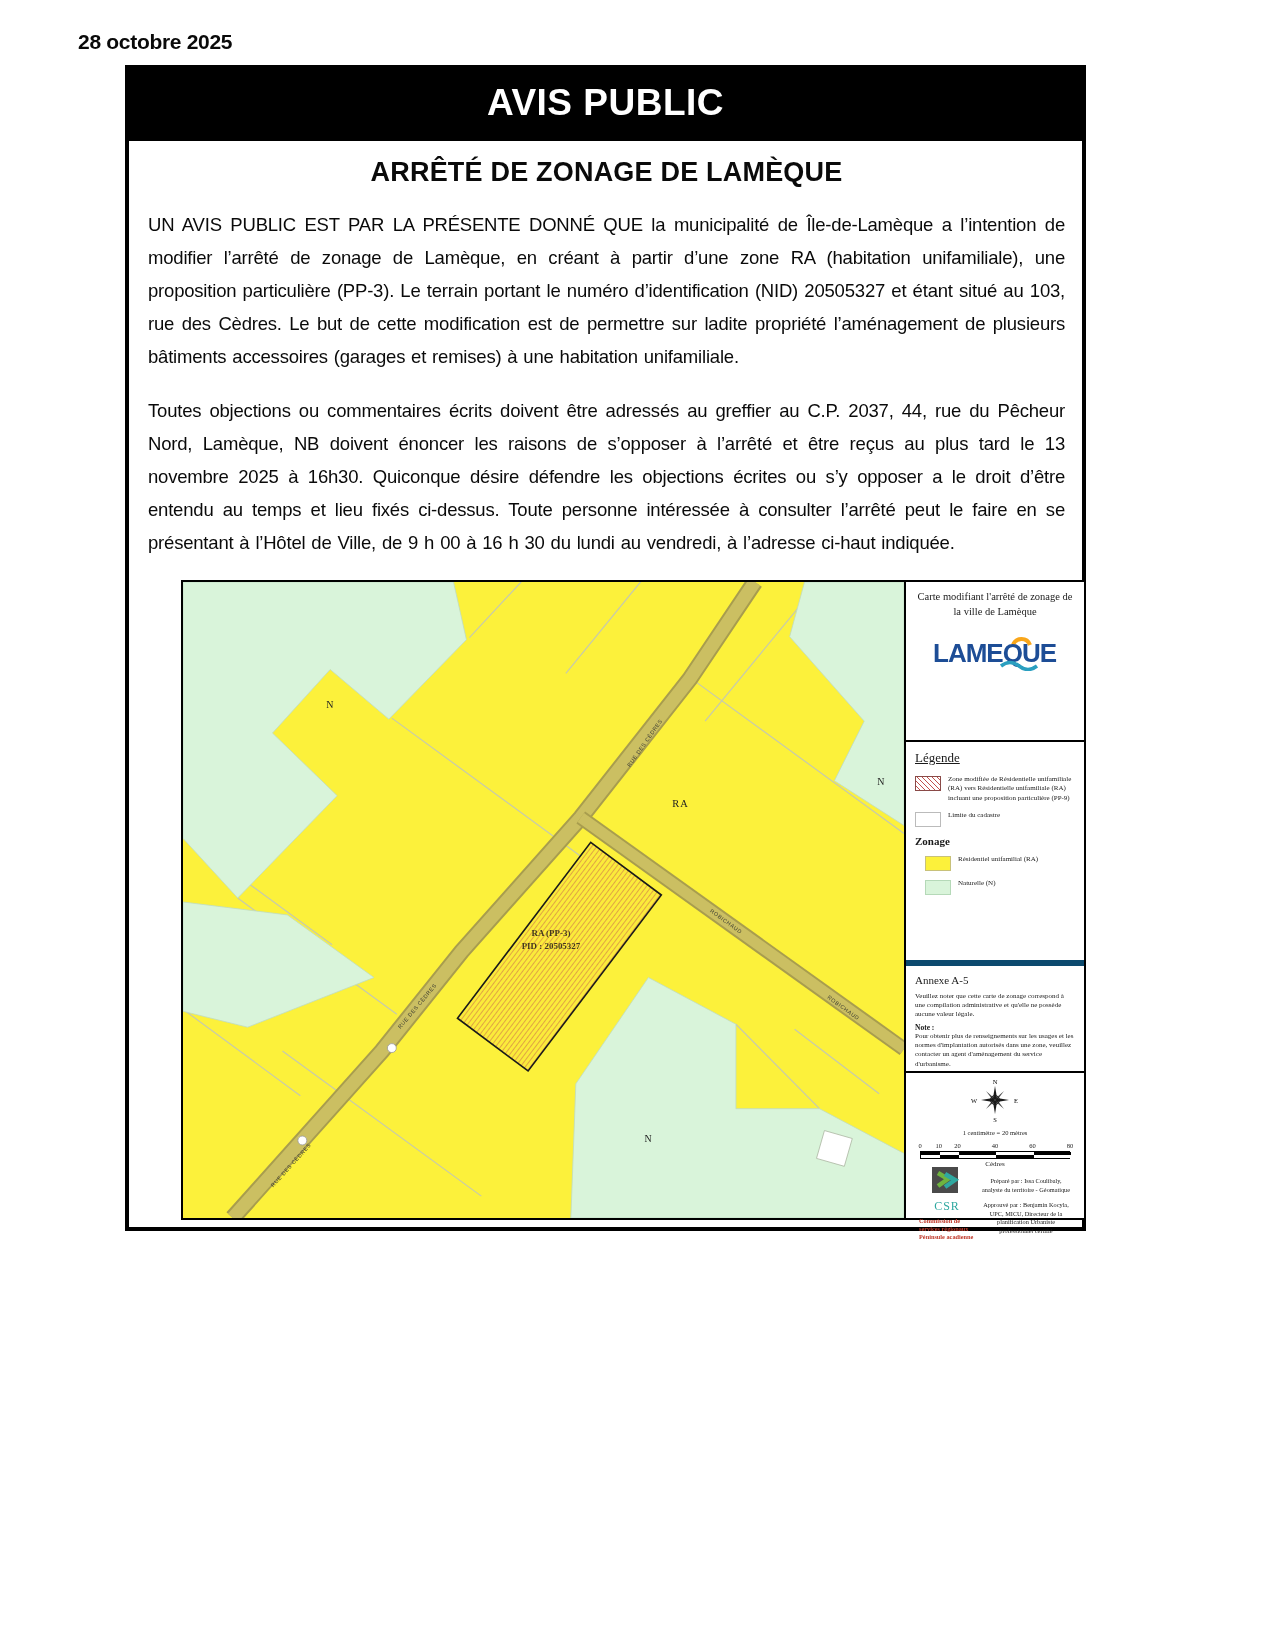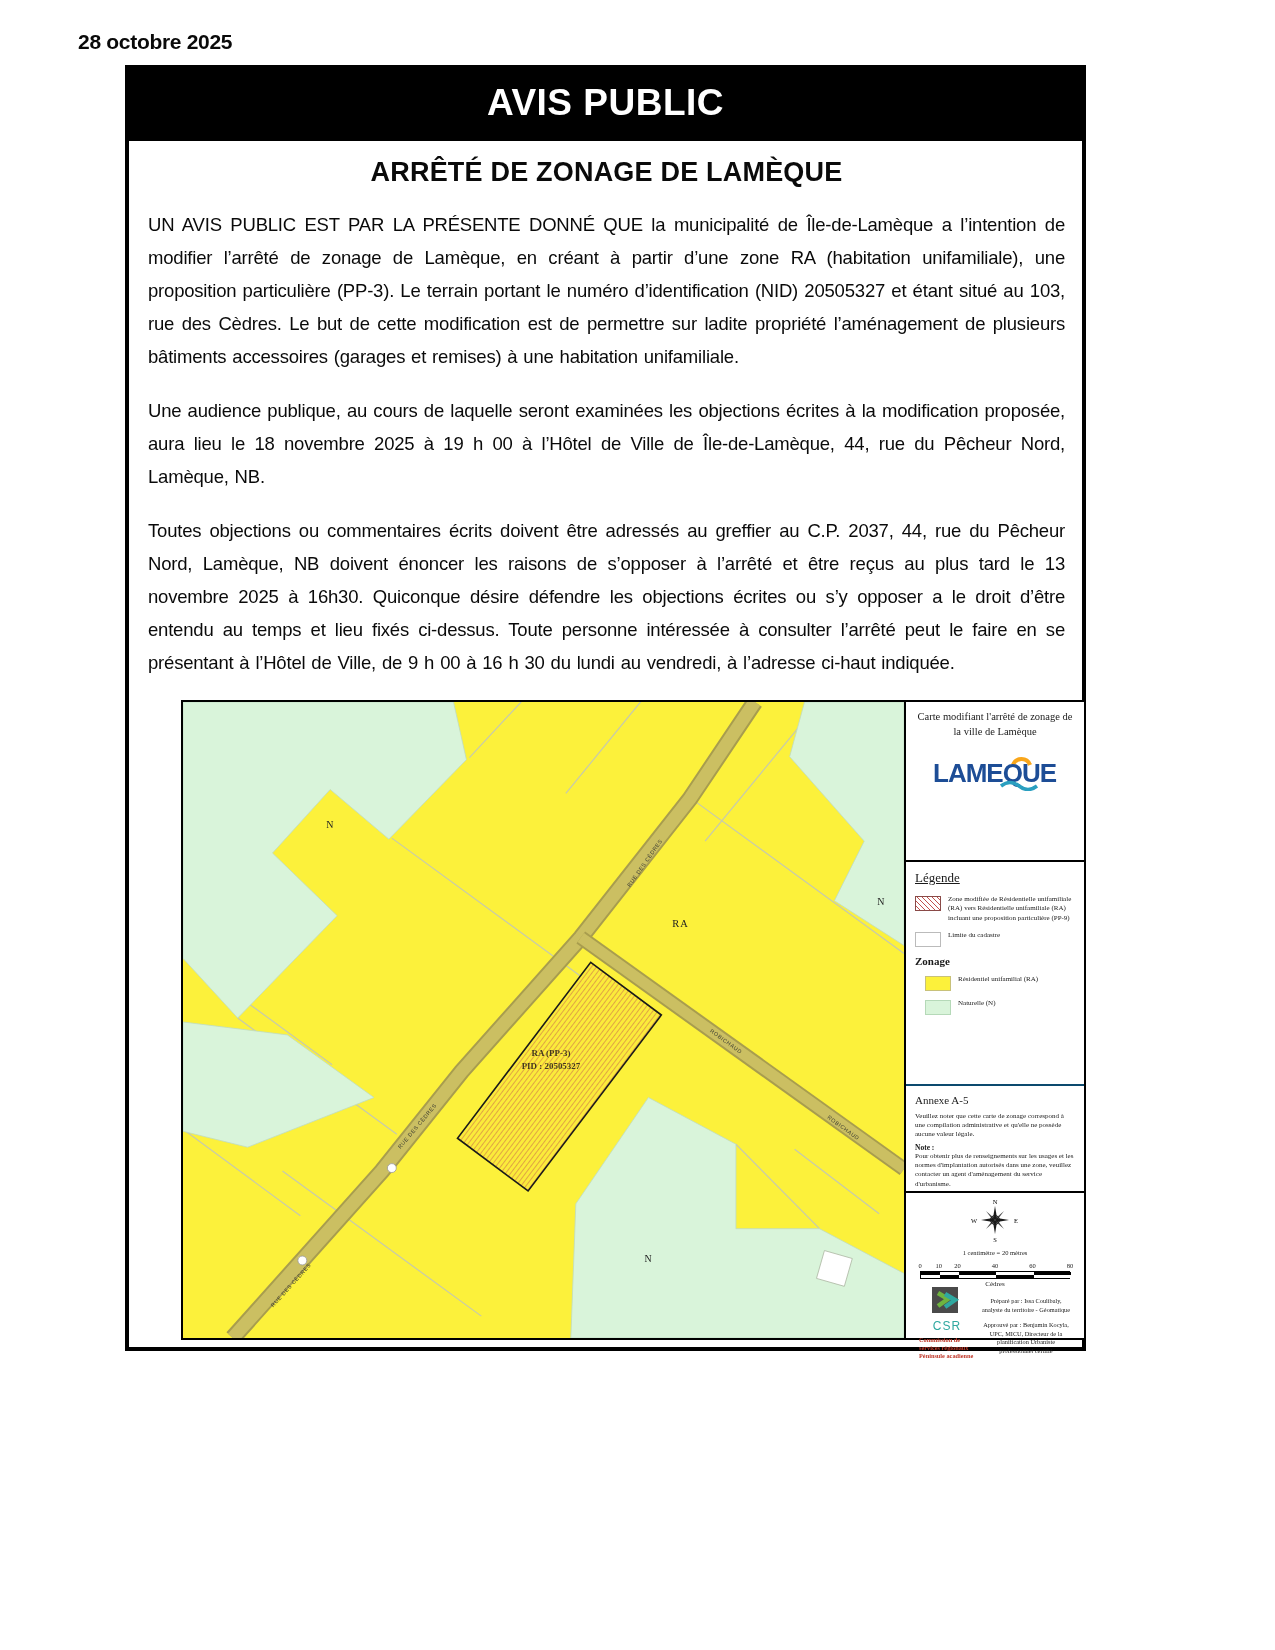--- a/index.html
+++ b/index.html
@@ -23,21 +23,21 @@
   .map-figure { position:relative; width:905px; height:640px; margin:9px 0 0 33px;
                 border:2px solid #000; background:#FCF13B; }
   .map-svg { position:absolute; left:0; top:0; }
 
   .panel { position:absolute; right:0; top:0; width:180px; height:636px; background:#fff;
            border-left:2px solid #000; font-family:"Liberation Serif",serif; color:#1a1a1a; }
   .sec { padding:8px 9px 12px; }
   .sec1 { height:160px; border-bottom:2px solid #000; text-align:center; }
   .panel-title { font-size:10.5px; line-height:1.4; }
   .panel-logo { margin-top:16px; }
-  .sec2 { height:224px; border-bottom:2px solid #0c4a6e; }
+  .sec2 { height:224px; border-bottom:6px solid #0c4a6e; }
   .legend-h { font-size:13px; text-decoration:underline; margin-bottom:9px; }
   .li { display:flex; gap:7px; margin-bottom:8px; align-items:flex-start; }
   .sw { flex:0 0 26px; height:15px; border:1px solid #999; margin-top:1px; }
   .sw-hatch { background:repeating-linear-gradient(45deg,#fff,#fff 2.5px,#c0504d 2.5px,#c0504d 3.5px); border-color:#8a4a48; }
   .sw-white { background:#fff; border-color:#bbb; }
   .sw-yellow { background:#FCF13B; border-color:#c8c17a; }
   .sw-green { background:#D9F4DA; border-color:#b5d9b8; }
   .li-text { font-size:7px; line-height:1.35; }
   .zonage-h { font-size:11px; font-weight:700; margin:2px 0 8px; }
   .li-indent { margin-left:10px; }
@@ -48,42 +48,41 @@
   .sec4 { height:143px; padding-top:4px; }
   .compass-row { text-align:center; }
   .scale-ratio { text-align:center; font-size:6.5px; margin:2px 0 6px; }
   .scalebar-wrap { position:relative; width:150px; margin:0 auto; height:22px; }
   .tick { position:absolute; top:0; font-size:6.5px; transform:translateX(-50%); }
   .bar { position:absolute; top:9px; left:0; width:150px; height:8px; border:1px solid #000; }
   .bar-seg { position:absolute; height:3px; }
   .bar-unit { position:absolute; top:18px; width:150px; text-align:center; font-size:7px; }
   .credits-row { display:flex; margin-top:3px; padding:0 4px; gap:6px; }
   .csr-block { flex:0 0 56px; text-align:center; }
-  .csr-name { color:#2fa8a0; font-size:12px; letter-spacing:1px; margin-top:-2px; font-family:Liberation Sans, sans-serif; }
+  .csr-name { color:#2fa8a0; font-size:12px; letter-spacing:1px; margin-top:-2px; font-family:Liberation Serif, serif; }
   .csr-org { color:#c0392b; font-size:6.3px; font-weight:700; text-align:left; line-height:1.25; margin-top:3px; }
   .credit-texts { flex:1; font-size:6.3px; line-height:1.35; text-align:center; padding-top:10px; }
   .credit-texts p { margin-bottom:7px; }
 </style>
 </head>
 <body>
 
 <div class="date">28 octobre 2025</div>
 
 <div class="doc">
   <div class="banner">
     <span>AVIS PUBLIC</span>
   </div>
 
   <div class="doc-body">
 
 
     <div class="title">ARRÊTÉ DE ZONAGE DE LAMÈQUE</div>
 
     <p class="body-text">UN AVIS PUBLIC EST PAR LA PRÉSENTE DONNÉ QUE la municipalité de Île-de-Lamèque a l’intention de modifier l’arrêté de zonage de Lamèque, en créant à partir d’une zone RA (habitation unifamiliale), une proposition particulière (PP-3).  Le terrain portant le numéro d’identification (NID) 20505327 et étant situé au 103, rue des Cèdres. Le but de cette modification est de permettre sur ladite propriété l’aménagement de plusieurs bâtiments accessoires (garages et remises) à une habitation unifamiliale.</p>
-    <p class="body-text">Une audience publique, au cours de laquelle seront examinées les objections écrites à la modification proposée, aura lieu le 18 novembre 2025 à 19 h 00 à l’Hôtel de Ville de Île-de-Lamèque, 44, rue du Pêcheur  Nord, Lamèque, NB.</p>
     <p class="body-text">Toutes objections ou commentaires écrits doivent être adressés au greffier au C.P. 2037, 44, rue du Pêcheur Nord, Lamèque, NB doivent énoncer les raisons de s’opposer à l’arrêté et être reçus au plus tard le 13 novembre 2025 à 16h30. Quiconque désire défendre les objections écrites ou s’y opposer a le droit d’être entendu au temps et lieu fixés ci-dessus. Toute personne intéressée à consulter l’arrêté peut le faire en se présentant à l’Hôtel de Ville, de 9 h 00  à 16 h 30 du lundi au vendredi, à l’adresse ci-haut indiquée.</p>
 
     <div class="map-figure">
       <svg class="map-svg" width="721" height="636" viewBox="0 0 725 640" preserveAspectRatio="none">
         <defs>
           <pattern id="hatch" width="4" height="4" patternUnits="userSpaceOnUse" patternTransform="rotate(-53)">
             <rect width="4" height="4" fill="#FBEB3A"></rect>
             <line x1="0" y1="0" x2="4" y2="0" stroke="#C0504D" stroke-width="0.9"></line>
           </pattern>
         </defs>

